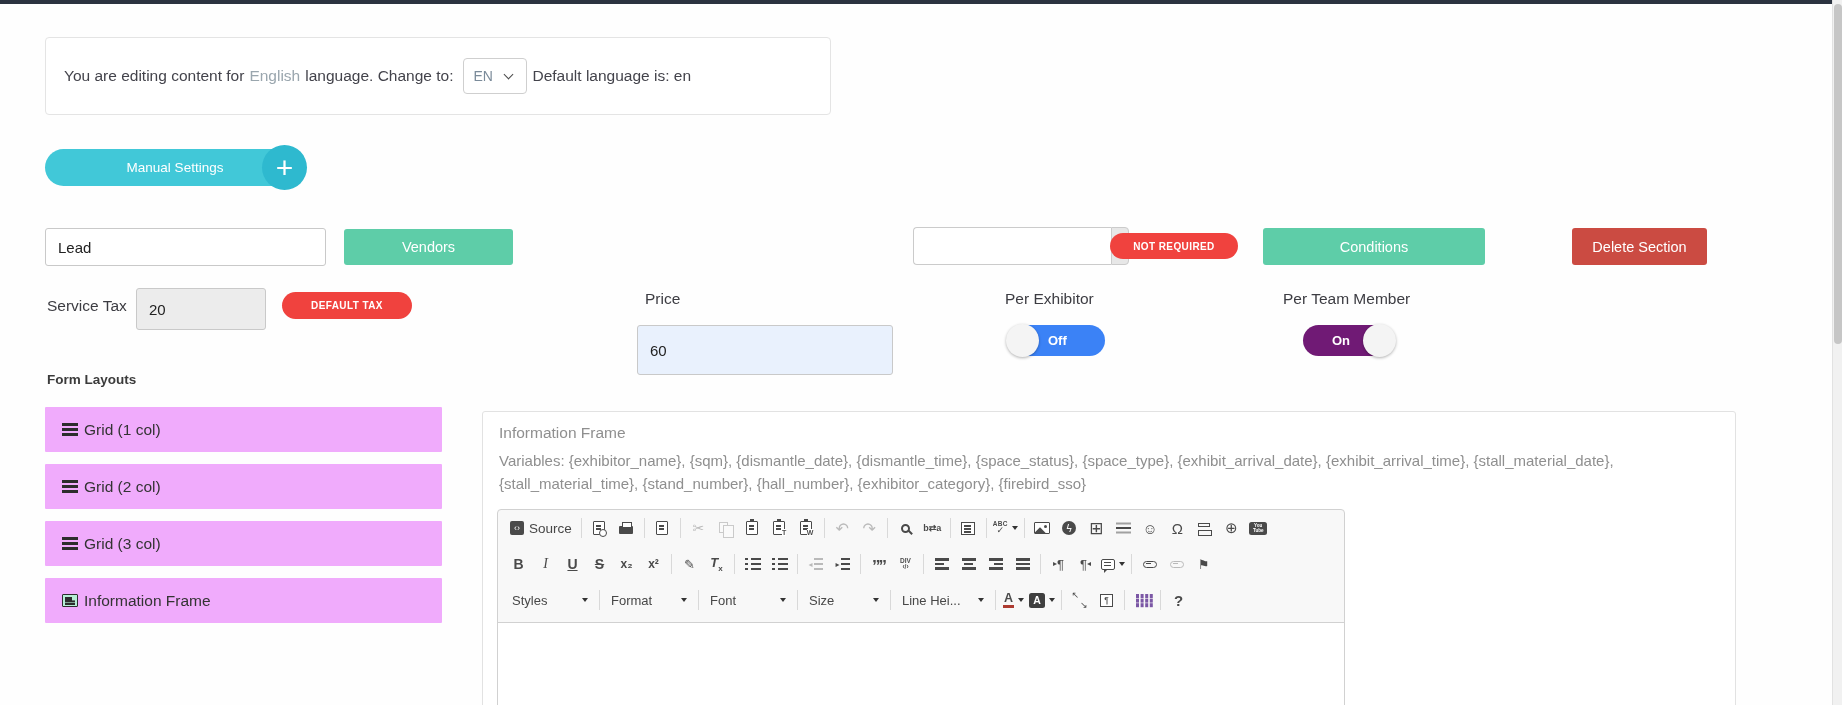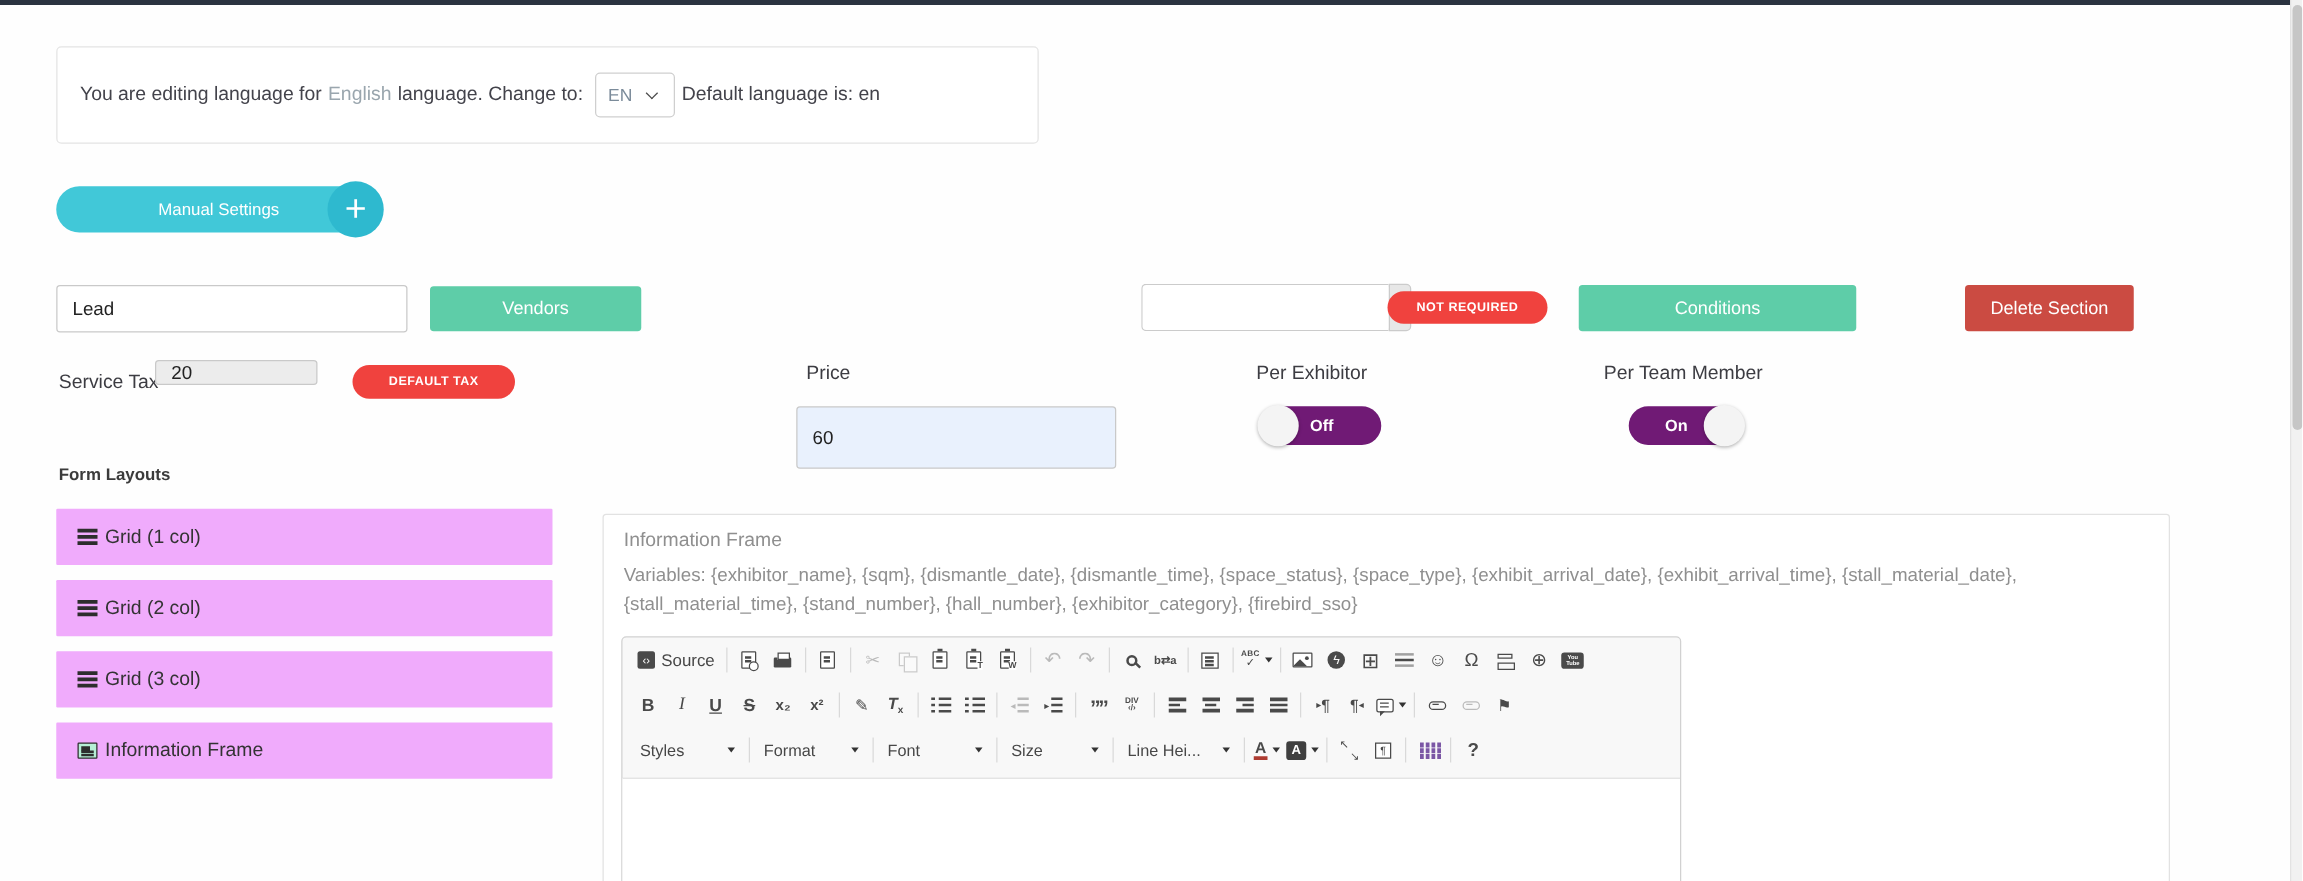--- a/index.html
+++ b/index.html
@@ -37,26 +37,26 @@
           background:linear-gradient(to bottom,#4c4c4c 0 3px,transparent 3px),
                      repeating-linear-gradient(to bottom,transparent 0 4.5px,#4c4c4c 4.5px 6px),
                      repeating-linear-gradient(to right,transparent 0 3px,#4c4c4c 3px 4.2px); }
   .ical::before { content:""; position:absolute; top:-4px; left:2px; width:2px; height:3px; background:#4c4c4c; box-shadow:7px 0 0 #4c4c4c; }
 
   .pill { position:absolute; border-radius:14px; background:#f0423e; color:#fff; font-size:10px; font-weight:bold; letter-spacing:.4px; display:flex; align-items:center; justify-content:center; cursor:pointer; }
   .notreq { left:1110px; top:233px; width:128px; height:26px; }
   .deftax { left:282px; top:292px; width:130px; height:27px; }
 
   .flabel { position:absolute; font-size:15.5px; color:#3c3c42; }
-  .svc-input { position:absolute; left:124px; top:288px; width:130px; height:20px; background:#ececec; color:#555; }
+  .svc-input { position:absolute; left:136px; top:288px; width:130px; height:42px; background:#ececec; color:#555; }
   .price-input { position:absolute; left:637px; top:325px; width:256px; height:50px; background:#e9f1fd; border:2px solid #3f4254; border-radius:2px; }
 
   .toggle { position:absolute; height:31px; border-radius:16px; color:#fff; font-weight:bold; font-size:13px; display:flex; align-items:center; cursor:pointer; }
   .toggle .knob { position:absolute; top:-1px; width:33px; height:33px; border-radius:50%; background:#f4f4f4; box-shadow:0 1px 3px rgba(0,0,0,.3); }
-  .tg-off { left:1007px; top:325px; width:98px; background:#701a75; }
+  .tg-off { left:1007px; top:325px; width:98px; background:#3b82f6; }
   .tg-off .knob { left:-1px; }
   .tg-off .tlabel { margin-left:41px; }
   .tg-on { left:1303px; top:325px; width:92px; background:#701a75; }
   .tg-on .knob { right:-1px; }
   .tg-on .tlabel { margin-left:29px; }
 
   .fl-title { position:absolute; left:47px; top:372px; font-size:13.5px; font-weight:bold; color:#3b3b3b; }
   .fl-item { position:absolute; left:45px; width:397px; height:45px; background:#f0abfc; display:flex; align-items:center; padding-left:17px; font-size:15.5px; color:#333; cursor:pointer; border-radius:1px; }
   .fl-item .lbl { margin-left:6px; }
   .iham { width:16px; height:2.6px; background:#2d2d2d; box-shadow:0 5px 0 #2d2d2d, 0 10px 0 #2d2d2d; margin-top:-10px; }
@@ -144,21 +144,21 @@
   .ihelp { font-size:15px; font-weight:bold; color:#4a4a4a; }
   .cke-content { position:absolute; left:0; right:0; top:112px; bottom:0; background:#fff; border-top:1px solid #d1d1d1; border-radius:0 0 4px 4px; }
 </style>
 </head>
 <body>
 
 <div class="page">
   <div class="topbar"></div>
 
   <div class="banner">
-    <span>You are editing language for</span>
+    <span>You are editing content for</span>
     <span class="dim">English</span>
     <span>language. Change to:</span>
     <span class="lang-select">
       <span>EN</span>
       <span class="chev"></span>
     </span>
     <span>Default language is: en</span>
   </div>
 
   <div class="manual">

